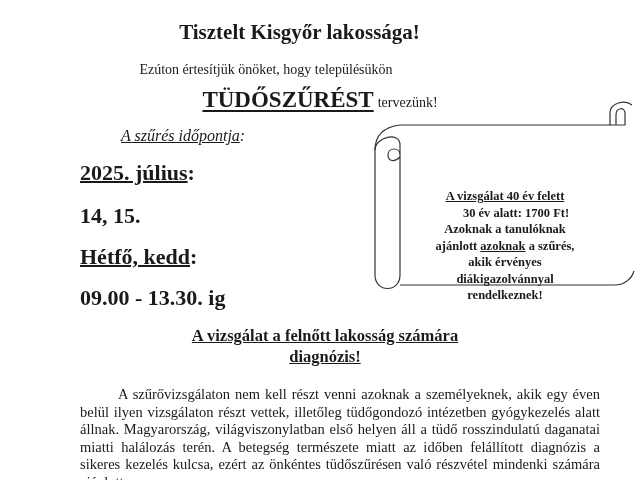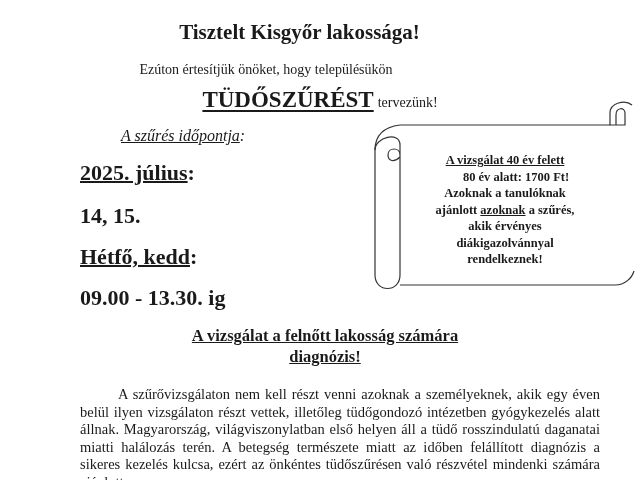--- a/index.html
+++ b/index.html
@@ -17,21 +17,21 @@
   .when-label .u { text-decoration: underline; }
   .big-line { left: 80px; font-size: 22px; font-weight: bold; }
   .big-line .u { text-decoration: underline; text-decoration-thickness: 2px; }
   .l1 { top: 160px; } .l2 { top: 203px; } .l3 { top: 244px; } .l4 { top: 285px; }
   .scroll { left: 370px; top: 95px; width: 270px; height: 205px; }
   .scroll svg { position: absolute; left: 0; top: 0; }
   .scroll-text {
     position: absolute; left: 415px; top: 152px; width: 180px;
     text-align: center; font-size: 12.5px; font-weight: bold; line-height: 16.5px;
   }
-  .scroll-text .u { text-decoration: underline; }
+  .scroll-text .u { text-decoration: underline; margin-top: 36px; }
   .scroll-text .indent { padding-left: 22px; }
   .section-title {
     left: 0; width: 650px; top: 325px; text-align: center; font-size: 16.5px;
     font-weight: bold; line-height: 21px;
   }
   .section-title span { text-decoration: underline; }
   .body-text {
     left: 80px; top: 386px; width: 520px; font-size: 14.5px; line-height: 17.5px; text-align: justify;
   }
   .body-text .p { text-indent: 38px; margin: 0; }
@@ -70,21 +70,21 @@
       <path d="M5 55 C5 42 30 36 30 50 L30 60 C30 52 18 52 18 60 C18 66 24 68 30 62"></path>
 
       <path d="M5 55 L5 180 C5 198 30 198 30 180 L30 60"></path>
 
       <path d="M30 190 L245 190 C255 190 262 183 264 176"></path>
     </g>
   </svg>
 </div>
 <div class="scroll-text">
   <div class="u">A vizsgálat 40 év felett</div>
-  <div class="indent">80 év alatt: 1700 Ft!</div>
+  <div class="indent">30 év alatt: 1700 Ft!</div>
   <div>Azoknak a tanulóknak</div>
   <div><span>ajánlott </span><span class="u">azoknak</span><span> a szűrés,</span></div>
   <div>akik érvényes</div>
   <div>diákigazolvánnyal</div>
   <div>rendelkeznek!</div>
 </div>
 
 <div class="abs section-title">
   <span>A vizsgálat a felnőtt lakosság számára</span><br>
   <span>diagnózis!</span>

